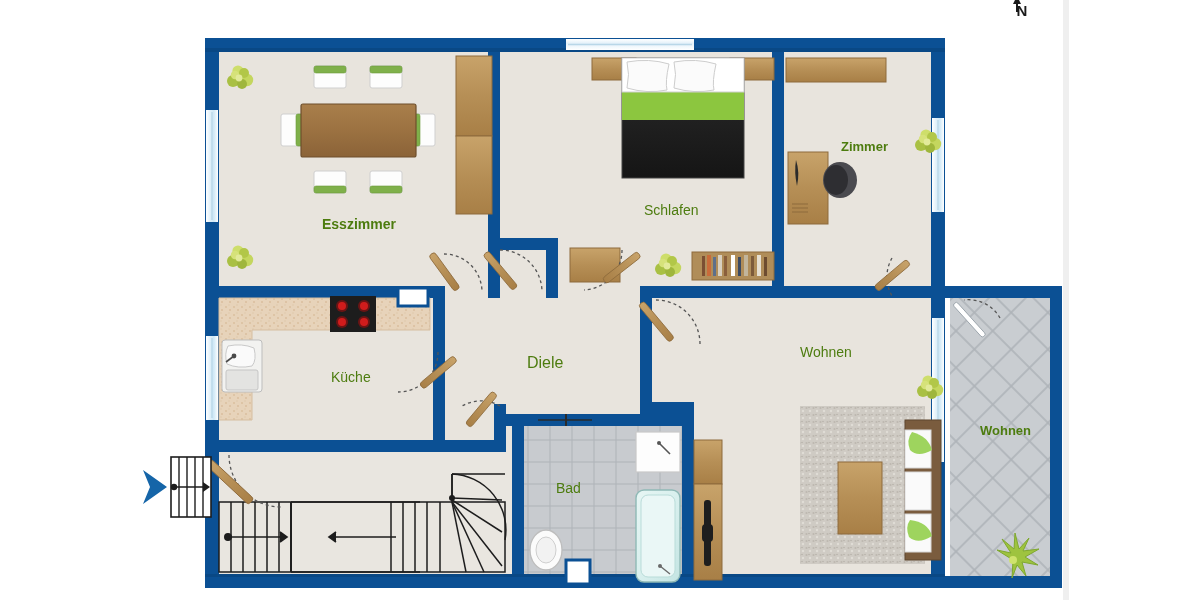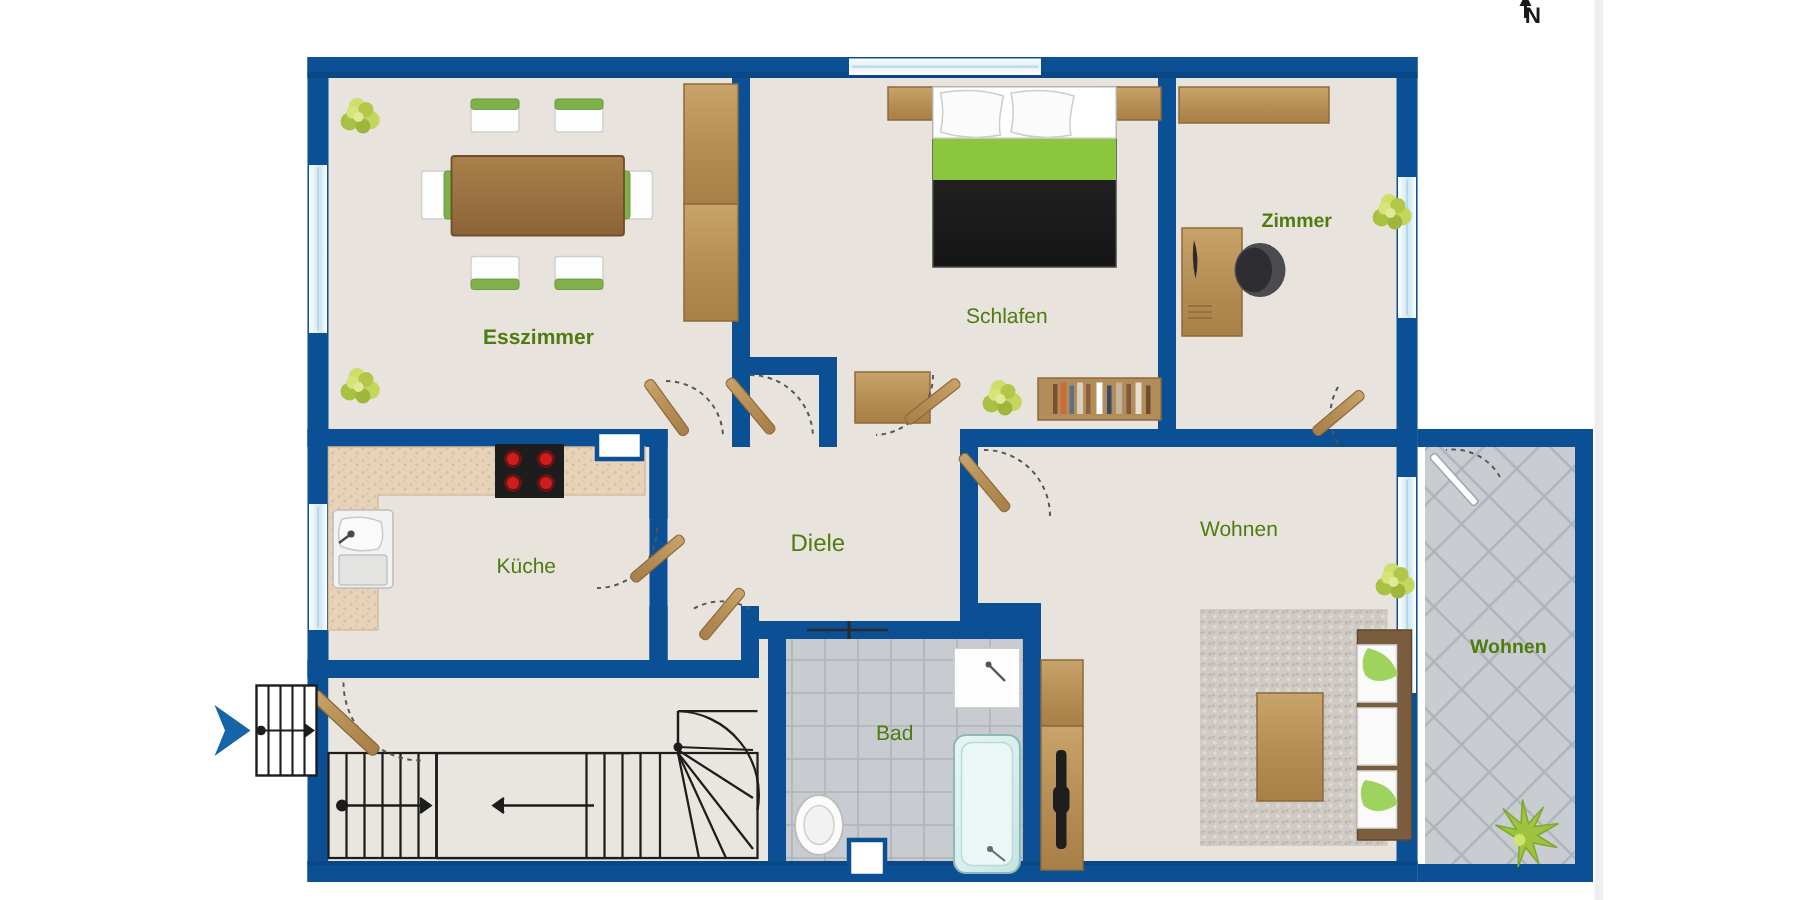--- a/index.html
+++ b/index.html
@@ -436,16 +436,16 @@
   <div class="compass">N</div>
 
   <div id="labels">
       <div class="roomlabel lbl-bold" style="left: 322px; top: 216px; font-size: 14px;">Esszimmer</div>
       <div class="roomlabel lbl-norm" style="left: 644px; top: 202px; font-size: 14px;">Schlafen</div>
       <div class="roomlabel lbl-bold" style="left: 841px; top: 139px; font-size: 13px;">Zimmer</div>
       <div class="roomlabel lbl-norm" style="left: 298px; top: 369px; font-size: 14px; margin-left: 33px;">Küche</div>
       <div class="roomlabel lbl-norm" style="left: 527px; top: 354px; font-size: 16px;">Diele</div>
       <div class="roomlabel lbl-norm" style="left: 765px; top: 344px; font-size: 14px; margin-left: 35px;">Wohnen</div>
       <div class="roomlabel lbl-bold" style="left: 980px; top: 423px; font-size: 13px;">Wohnen</div>
-      <div class="roomlabel lbl-norm" style="left: 584px; top: 480px; font-size: 14px;">Bad</div>
+      <div class="roomlabel lbl-norm" style="left: 556px; top: 480px; font-size: 14px;">Bad</div>
     </div>
 
 </div>
 
 </body></html>

